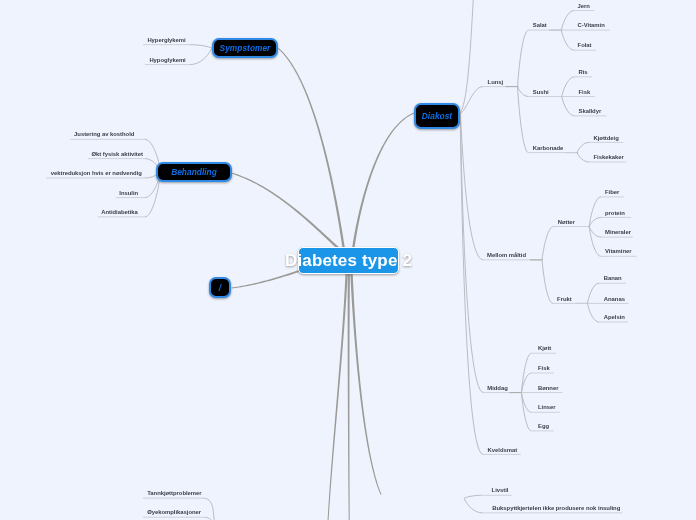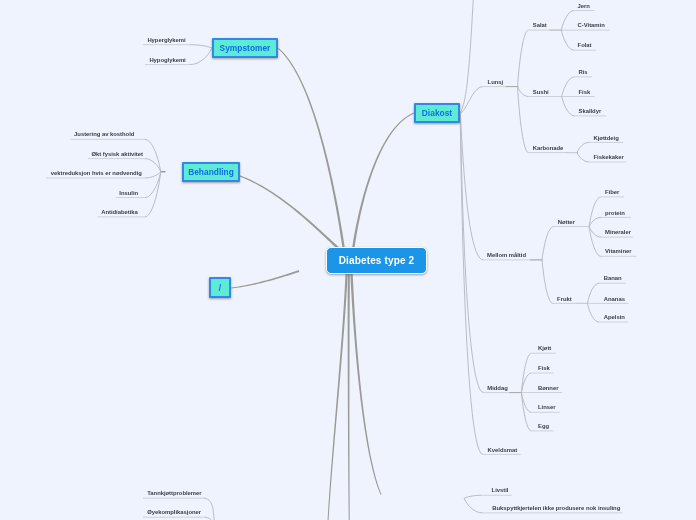--- a/index.html
+++ b/index.html
@@ -3,28 +3,28 @@
 <meta charset="utf-8">
 <title>Diabetes type 2 - mind map</title>
 <style>
   html,body{margin:0;padding:0;}
   body{width:696px;height:520px;overflow:hidden;background:#eff3fd;
        font-family:"Liberation Sans",sans-serif;
        -webkit-font-smoothing:antialiased;}
   #canvas{position:relative;width:696px;height:520px;overflow:hidden;}
   svg#links{position:absolute;left:0;top:0;width:696px;height:520px;}
   .node{position:absolute;box-sizing:border-box;white-space:nowrap;}
-  .root{background:#1b95e8;color:#fff;font-weight:bold;font-size:10px;
+  .root{background:#1b95e8;color:#fff;font-weight:bold;font-size:17px;
         border-radius:5px;border:1.3px solid #fff;letter-spacing:.15px;
         display:flex;align-items:center;justify-content:center;
-        filter:drop-shadow(0 1px 1.2px rgba(70,70,70,.5));margin-left:28px;}
-  .l1{background:#5eead4;color:#0f6ee6;font-weight:bold;font-size:8.3px;
-      border:2px solid #3189e6;border-radius:1px;letter-spacing:.05px;
+        filter:drop-shadow(0 1px 1.2px rgba(70,70,70,.5));}
+  .l1{background:#000000;color:#0f6ee6;font-weight:bold;font-size:8.3px;
+      border:2px solid #3189e6;border-radius:7px;letter-spacing:.05px;
       display:flex;align-items:center;justify-content:center;
-      filter:drop-shadow(0 1px 1.2px rgba(70,70,70,.5));}
+      filter:drop-shadow(0 1px 1.2px rgba(70,70,70,.5));font-style:italic;}
   .leaf{position:absolute;color:#3c4048;font-size:5.9px;font-weight:bold;
         line-height:8.5px;white-space:nowrap;letter-spacing:-0.03px;}
   .leaf.l{text-align:left;}
 </style>
 </head>
 <body>
 
 <div id="canvas">
 <svg id="links" viewBox="0 0 696 520" xmlns="http://www.w3.org/2000/svg" fill="none" stroke="#9a9a96" stroke-linecap="butt">
   <path d="M344.89,248.33 L344.27,244.27 L343.60,239.99 L342.88,235.50 L342.10,230.81 L341.28,225.94 L340.41,220.90 L339.48,215.71 L338.51,210.37 L337.48,204.91 L336.40,199.33 L335.27,193.66 L334.08,187.90 L332.85,182.06 L331.56,176.17 L330.21,170.24 L328.82,164.27 L327.37,158.29 L325.86,152.30 L324.31,146.33 L322.69,140.38 L321.03,134.47 L319.31,128.61 L317.53,122.82 L315.70,117.10 L313.81,111.49 L311.87,105.98 L309.87,100.59 L307.82,95.34 L305.70,90.23 L303.53,85.30 L301.31,80.53 L299.02,75.96 L296.68,71.59 L294.28,67.45 L291.82,63.53 L289.31,59.86 L286.73,56.45 L284.09,53.31 L281.39,50.47 L278.63,47.92 L277.97,48.68 L280.66,51.20 L283.29,54.02 L285.86,57.14 L288.38,60.52 L290.84,64.17 L293.24,68.07 L295.59,72.20 L297.89,76.55 L300.12,81.10 L302.30,85.85 L304.43,90.77 L306.50,95.86 L308.51,101.10 L310.47,106.48 L312.37,111.98 L314.22,117.59 L316.01,123.29 L317.74,129.07 L319.43,134.92 L321.06,140.82 L322.63,146.77 L324.15,152.73 L325.61,158.71 L327.03,164.69 L328.39,170.65 L329.69,176.58 L330.94,182.47 L332.14,188.30 L333.29,194.05 L334.39,199.72 L335.43,205.29 L336.42,210.75 L337.36,216.08 L338.25,221.27 L339.09,226.31 L339.87,231.17 L340.61,235.86 L341.29,240.35 L341.93,244.62 L342.51,248.67 Z" fill="#9a9a96" stroke="none"></path>
@@ -117,23 +117,23 @@
   <path d="M464.0,498.2 C467.4,505.6 474.3,512.9 482.7,512.9" stroke-width="1.00" stroke="#b9bcc3"></path>
   <path d="M482.7,512.9 L622.4,512.9" stroke-width="1.00" stroke="#cdd1d9"></path>
   <path d="M143.0,498.1 L203.7,498.1" stroke-width="1.00" stroke="#cdd1d9"></path>
   <path d="M203.7,498.1 C209.5,498.6 212.2,502.8 213.2,510.5 L214.3,521.0" stroke-width="1.00" stroke="#b9bcc3"></path>
   <path d="M143.0,517.2 L204.8,517.2" stroke-width="1.00" stroke="#cdd1d9"></path>
   <path d="M204.8,517.2 C209.0,517.6 211.0,519.2 212.0,521.0" stroke-width="1.00" stroke="#b9bcc3"></path>
 </svg>
 
 <div class="node root" style="left:298px;top:247px;width:101px;height:27px;">Diabetes type 2</div>
 <div class="node l1" style="left:212.0px;top:38.0px;width:66.0px;height:20.0px;">Sympstomer</div>
-<div class="node l1" style="left:182px;top:162.0px;width:58px;height:20.0px;">Behandling</div>
+<div class="node l1" style="left:156px;top:162.0px;width:76px;height:20.0px;">Behandling</div>
 <div class="node l1" style="left:209.0px;top:277.0px;width:22.0px;height:21.0px;">/</div>
-<div class="node l1" style="left:414.0px;top:103.0px;width:46.0px;height:20.0px;">Diakost</div>
+<div class="node l1" style="left:414.0px;top:103.0px;width:46.0px;height:26px;">Diakost</div>
 <div class="leaf l" style="left:147.4px;top:35.8px;">Hyperglykemi</div>
 <div class="leaf l" style="left:149.4px;top:55.7px;">Hypoglykemi</div>
 <div class="leaf l" style="left:74.1px;top:130.4px;">Justering av kosthold</div>
 <div class="leaf l" style="left:91.5px;top:149.7px;">Økt fysisk aktivitet</div>
 <div class="leaf l" style="left:50.8px;top:169.1px;">vektreduksjon hvis er nødvendig</div>
 <div class="leaf l" style="left:119.3px;top:188.7px;">Insulin</div>
 <div class="leaf l" style="left:101.2px;top:208.0px;">Antidiabetika</div>
 <div class="leaf l" style="left:487.6px;top:77.7px;">Lunsj</div>
 <div class="leaf l" style="left:487.1px;top:251.0px;">Mellom måltid</div>
 <div class="leaf l" style="left:487.3px;top:383.7px;">Middag</div>

